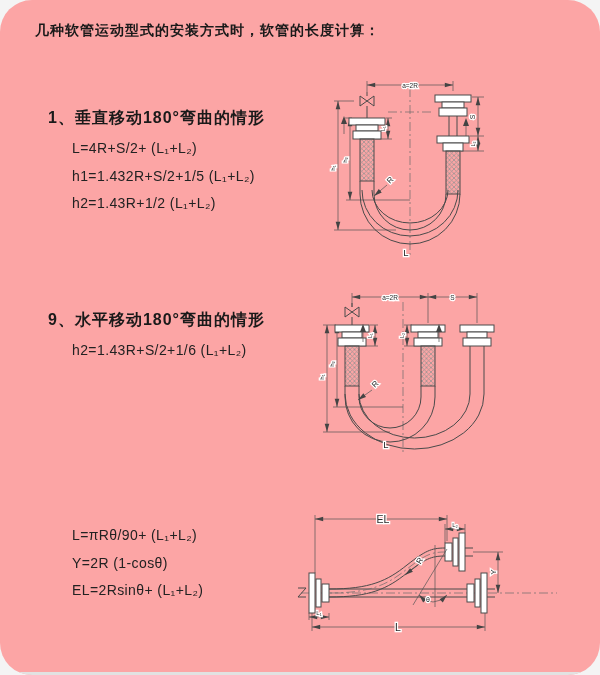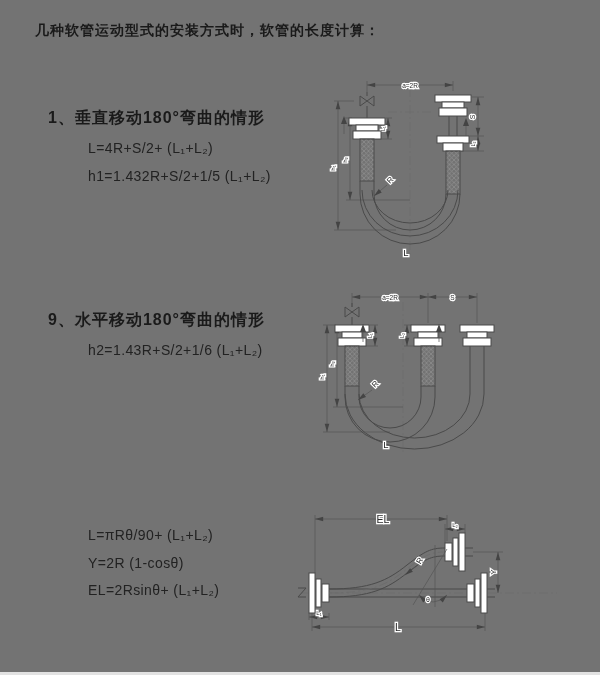--- a/index.html
+++ b/index.html
@@ -1,23 +1,23 @@
 <!DOCTYPE html>
 <html><head>
 <meta charset="utf-8">
 <style>
   html,body{margin:0;padding:0;background:#f4f4f4;}
   .page{
-    position:relative;width:600px;height:675px;background:#737373;
-    font-family:"Liberation Sans","DejaVu Sans",sans-serif;color:#1a1a1a;overflow:hidden;
+    position:relative;width:600px;height:675px;background:#fca5a5;
+    font-family:"Liberation Sans","DejaVu Sans",sans-serif;color:#1a1a1a;overflow:hidden;border-radius:32px;
   }
   .title{position:absolute;left:35px;top:22px;font-size:14px;font-weight:bold;letter-spacing:1px;}
   .section{position:absolute;left:48px;}
   .heading{font-size:16px;font-weight:bold;letter-spacing:1px;margin-bottom:6px;}
-  .formula{font-size:14px;margin-left:40px;line-height:27.5px;letter-spacing:0.4px;color:#222;}
+  .formula{font-size:14px;margin-left:24px;line-height:27.5px;letter-spacing:0.4px;color:#222;}
   svg{position:absolute;overflow:visible;}
   svg .ln{stroke:#4a4a4a;stroke-width:1;fill:none;}
   svg .thin{stroke:#555;stroke-width:0.7;fill:none;}
   svg .cl{stroke:#6a6a6a;stroke-width:0.7;fill:none;stroke-dasharray:9 3 2 3;}
   svg .fl{fill:#ffffff;stroke:#4a4a4a;stroke-width:1;}
   svg .braid{stroke:#4a4a4a;stroke-width:1;}
   svg .lbl{font-family:"Liberation Sans","DejaVu Sans",sans-serif;fill:#2a2a2a;
            stroke:#ffffff;stroke-width:2.5px;paint-order:stroke;}
   svg .arr{fill:#444;stroke:none;}
   .bottom-edge{position:absolute;left:0;bottom:0;width:600px;height:3px;background:#e2e2e2;}
@@ -26,20 +26,21 @@
 <body>
 
 <div class="page">
 
   <div class="title">几种软管运动型式的安装方式时，软管的长度计算：</div>
 
   <div class="section" style="top:108px;">
     <div class="heading">1、垂直移动180°弯曲的情形</div>
     <div class="formula">L=4R+S/2+ (L₁+L₂)</div>
     <div class="formula">h1=1.432R+S/2+1/5 (L₁+L₂)</div>
+    <div class="formula">h2=1.43R+1/2 (L₁+L₂)</div>
   </div>
 
   <div class="section" style="top:310px;">
     <div class="heading">9、水平移动180°弯曲的情形</div>
     <div class="formula">h2=1.43R+S/2+1/6 (L₁+L₂)</div>
   </div>
 
   <div class="section" style="top:522px;">
     <div class="formula">L=πRθ/90+ (L₁+L₂)</div>
     <div class="formula">Y=2R (1-cosθ)</div>

